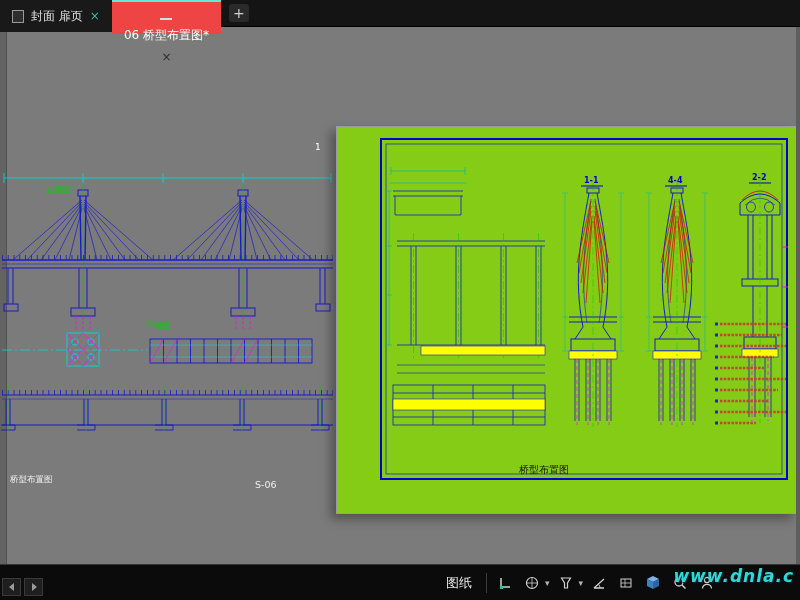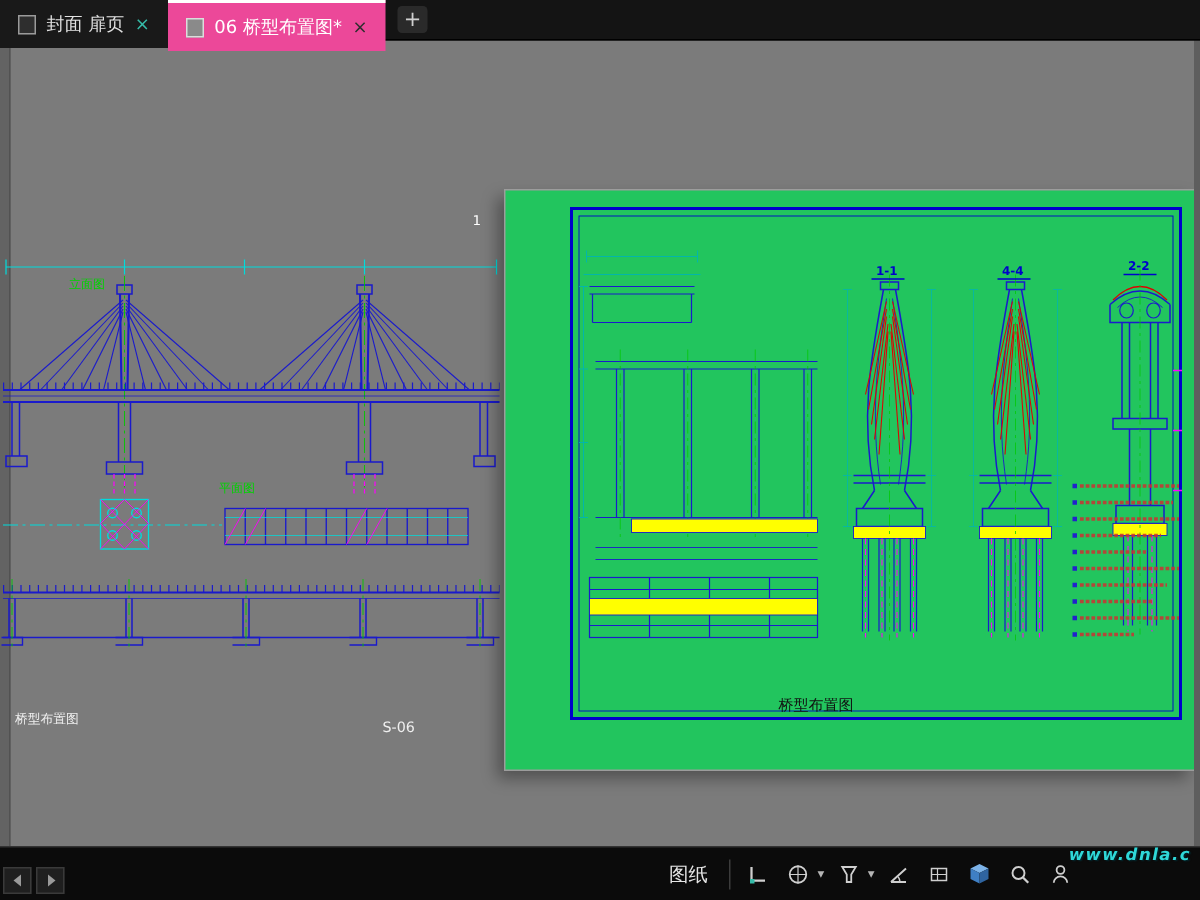--- a/index.html
+++ b/index.html
@@ -10,21 +10,21 @@
     -webkit-font-smoothing:antialiased;
   }
   
   .tabbar{
     position:absolute;top:0;left:0;right:0;height:26px;
     background:#141414;display:flex;align-items:stretch;z-index:30;
     border-bottom:1px solid #000;
   }
   .tab{display:flex;align-items:center;gap:7px;padding:16px 12px;font-size:12px;cursor:default;}
   .tab.inactive{background:#191919;color:#e2e2e2;}
-  .tab.active{background:#ec4899;color:#ffffff;border-top:2px solid #ffffff;}
+  .tab.active{background:#ef4444;color:#ffffff;border-top:2px solid #5eead4;flex-direction:column;}
   .tab-icon{width:10px;height:11px;border:1px solid #9a9a9a;background:#2e2e2e;display:inline-block;}
   .tab.active .tab-icon{background:#8a8a8a;border-color:#dcdcdc;}
   .tab-close{font-size:12px;line-height:1;}
   .tab.inactive .tab-close{color:#35bba8;}
   .tab.active .tab-close{color:#2e2e2e;}
   .addtab{
     width:20px;height:18px;margin:4px 0 0 8px;border-radius:3px;
     background:#2a2a2a;color:#cfcfcf;font-size:14px;line-height:18px;text-align:center;
   }
   
@@ -32,21 +32,21 @@
     position:absolute;top:26px;left:0;right:0;bottom:35px;
     background:#7b7b7b;overflow:hidden;
   }
   .left-strip{
     position:absolute;left:0;top:0;bottom:0;width:6px;
     background:#636363;border-right:1px solid #525252;
   }
   .model-svg{position:absolute;left:0;top:0;}
   .paper-panel{
     position:absolute;left:336px;top:100px;width:459px;height:386px;
-    background:#22c55e;border:1px solid #9c9c9c;
+    background:#84cc16;border:1px solid #9c9c9c;
     box-shadow:-5px 5px 10px rgba(0,0,0,0.35);
   }
   .right-strip{
     position:absolute;right:0;top:0;bottom:0;width:4px;background:#5e5e5e;
   }
   
   .statusbar{
     position:absolute;left:0;right:0;bottom:0;height:35px;
     background:#0b0b0b;border-top:1px solid #333;z-index:30;
   }
@@ -59,22 +59,22 @@
     position:absolute;left:438px;top:0;bottom:0;display:flex;align-items:center;gap:3px;
   }
   .sb-paper{color:#e6e6e6;font-size:13px;padding:0 8px;}
   .sb-sep{width:1px;height:20px;background:#3c3c3c;margin:0 3px;}
   .sb-btn{
     background:transparent;border:none;padding:2px;margin:0;width:24px;height:24px;
     display:flex;align-items:center;justify-content:center;cursor:default;
   }
   .sb-caret{color:#b5b5b5;font-size:9px;margin:0 1px 0 -2px;}
   .watermark{
-    position:absolute;right:6px;bottom:24px;
-    color:#2fd8d8;font-size:11px;font-style:italic;font-weight:bold;
+    position:absolute;right:6px;bottom:14px;
+    color:#2fd8d8;font-size:17px;font-style:italic;font-weight:bold;
     text-shadow:1px 1px 1px #00282f;letter-spacing:1px;z-index:5;
   }
   svg text{font-family:"DejaVu Sans","Liberation Sans",sans-serif;}
 </style>
 </head>
 <body>
 
 <div class="tabbar">
   <div class="tab inactive">
     <span class="tab-icon"></span>

